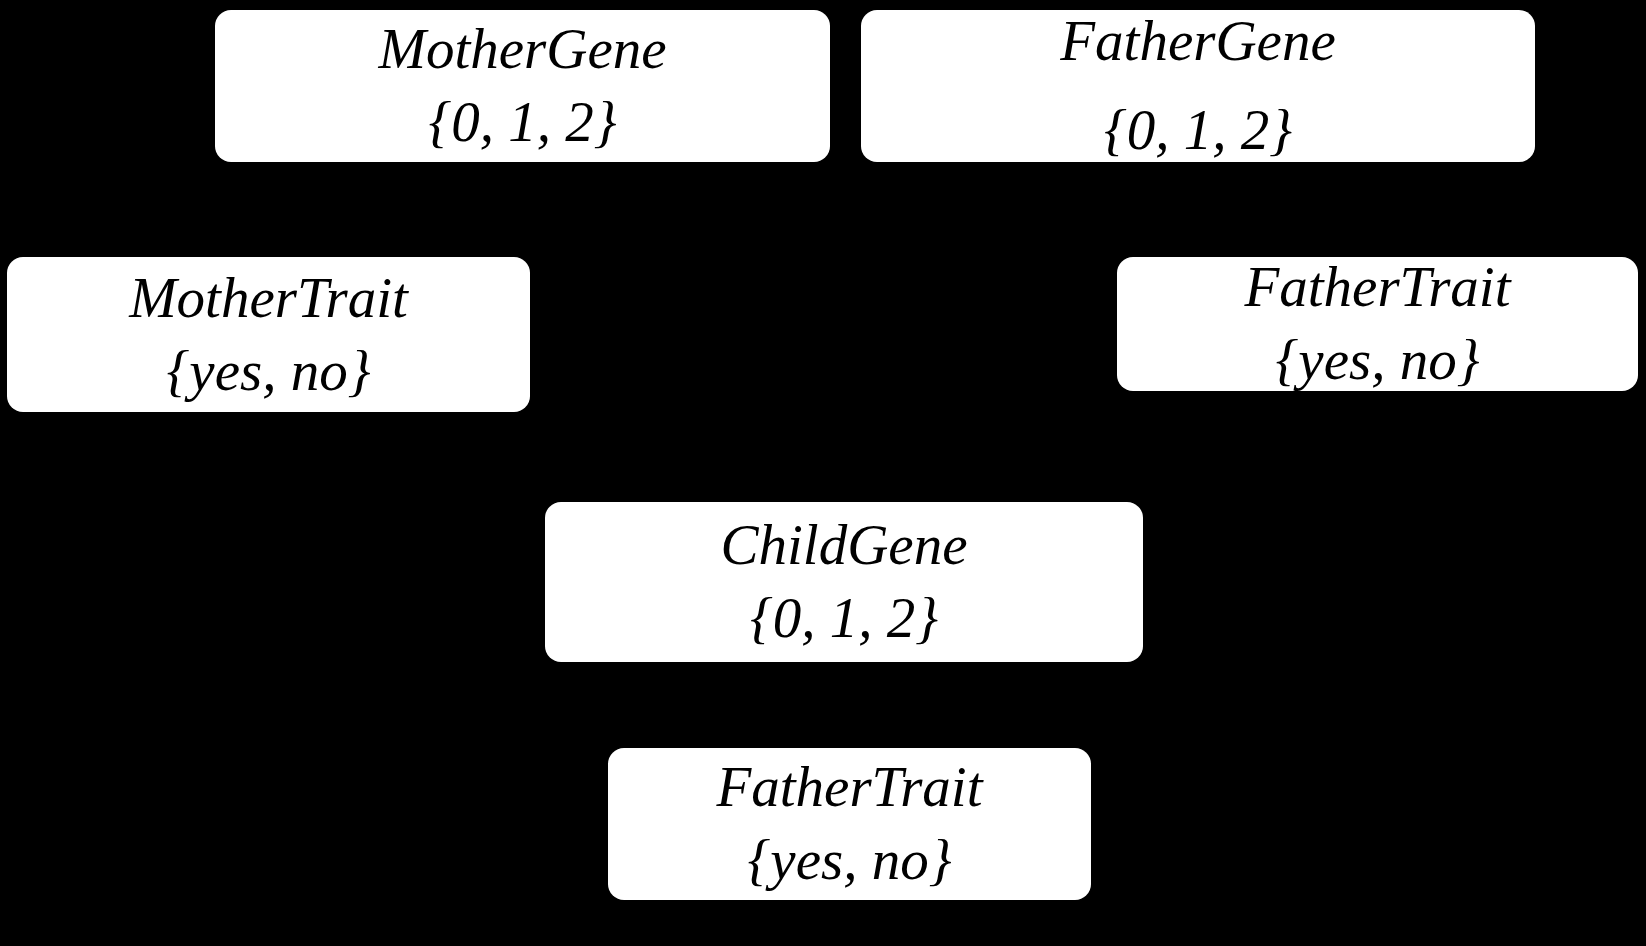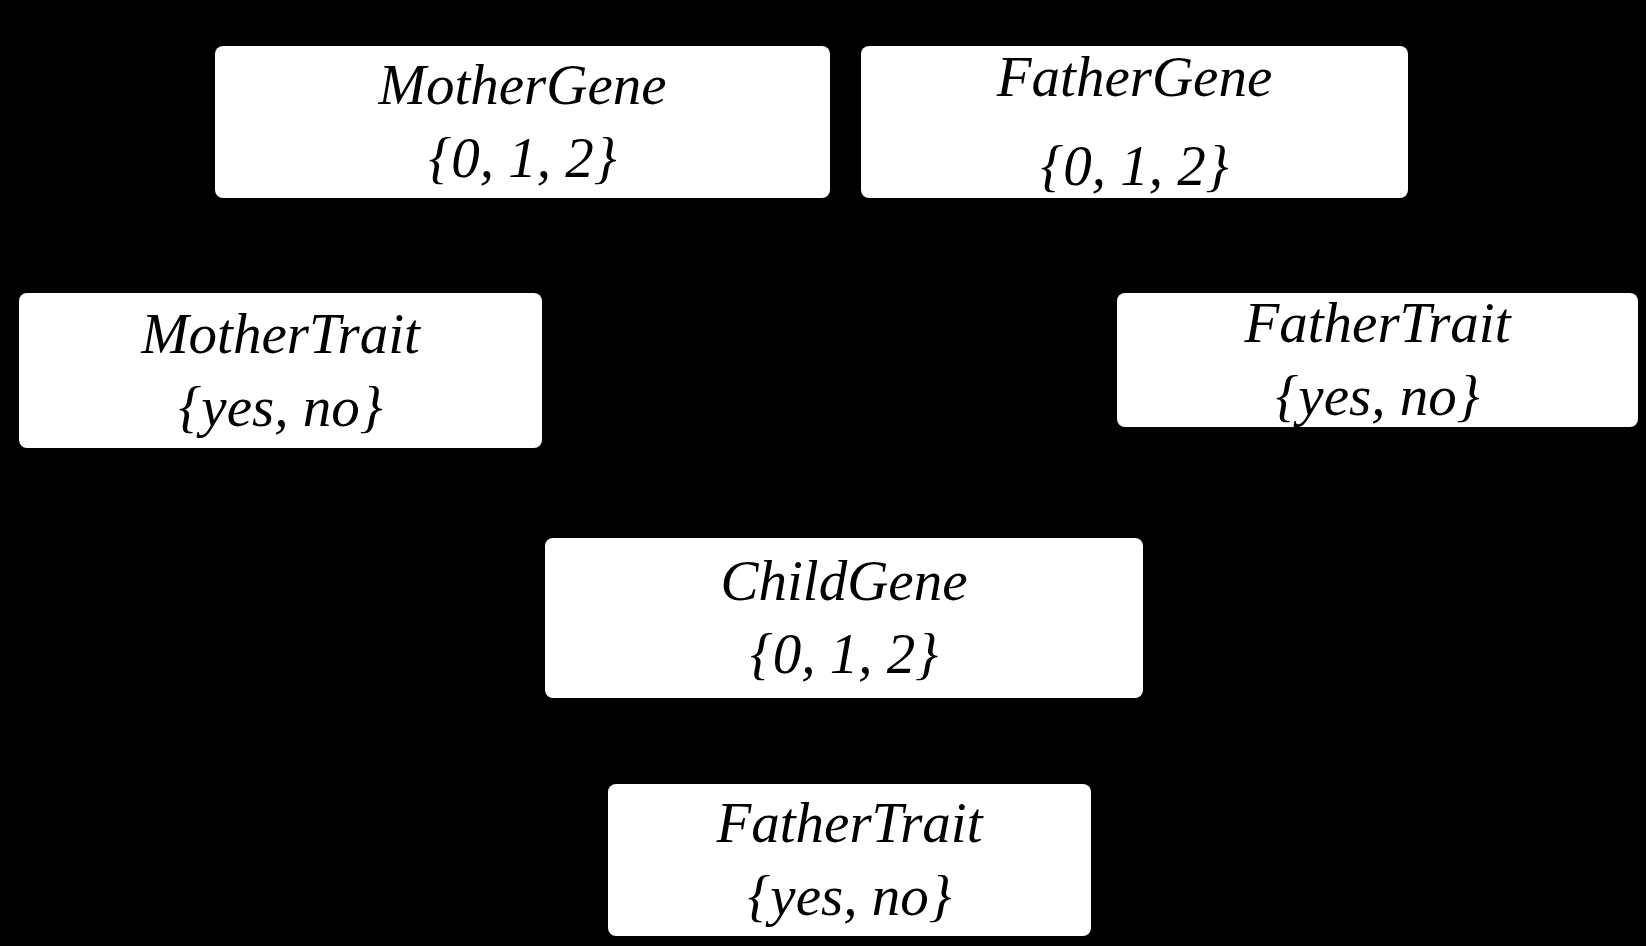--- a/index.html
+++ b/index.html
@@ -11,42 +11,41 @@
     position: relative;
     width: 1646px;
     height: 946px;
     background: #000000;
     overflow: hidden;
     font-family: "Liberation Serif", "DejaVu Serif", serif;
   }
   .node {
     position: absolute;
     background: #ffffff;
-    border-radius: 8px;
+    border-radius: 16px;
     color: #000000;
     display: flex;
     flex-direction: column;
     align-items: center;
     justify-content: center;
     text-align: center;
     box-sizing: border-box;
-    margin-top: 36px;
   }
   .node .title,
   .node .values {
     font-style: italic;
     font-size: 57px;
     line-height: 1.28;
     white-space: nowrap;
     color: #000000;
   }
   
   .node-mother-gene  { left: 215px;  top: 10px;  width: 615px; height: 152px; }
-  .node-father-gene  { left: 861px;  top: 10px;  width: 547px; height: 152px; gap: 16px; }
-  .node-mother-trait { left: 19px;    top: 257px; width: 523px; height: 155px; }
+  .node-father-gene  { left: 861px;  top: 10px;  width: 674px; height: 152px; gap: 16px; }
+  .node-mother-trait { left: 7px;    top: 257px; width: 523px; height: 155px; }
   .node-father-trait { left: 1117px; top: 257px; width: 521px; height: 134px; }
   .node-child-gene   { left: 545px;  top: 502px; width: 598px; height: 160px; }
   .node-child-trait  { left: 608px;  top: 748px; width: 483px; height: 152px; }
 </style>
 </head>
 <body>
 
 <div class="canvas">
 
   <div class="node node-mother-gene">

